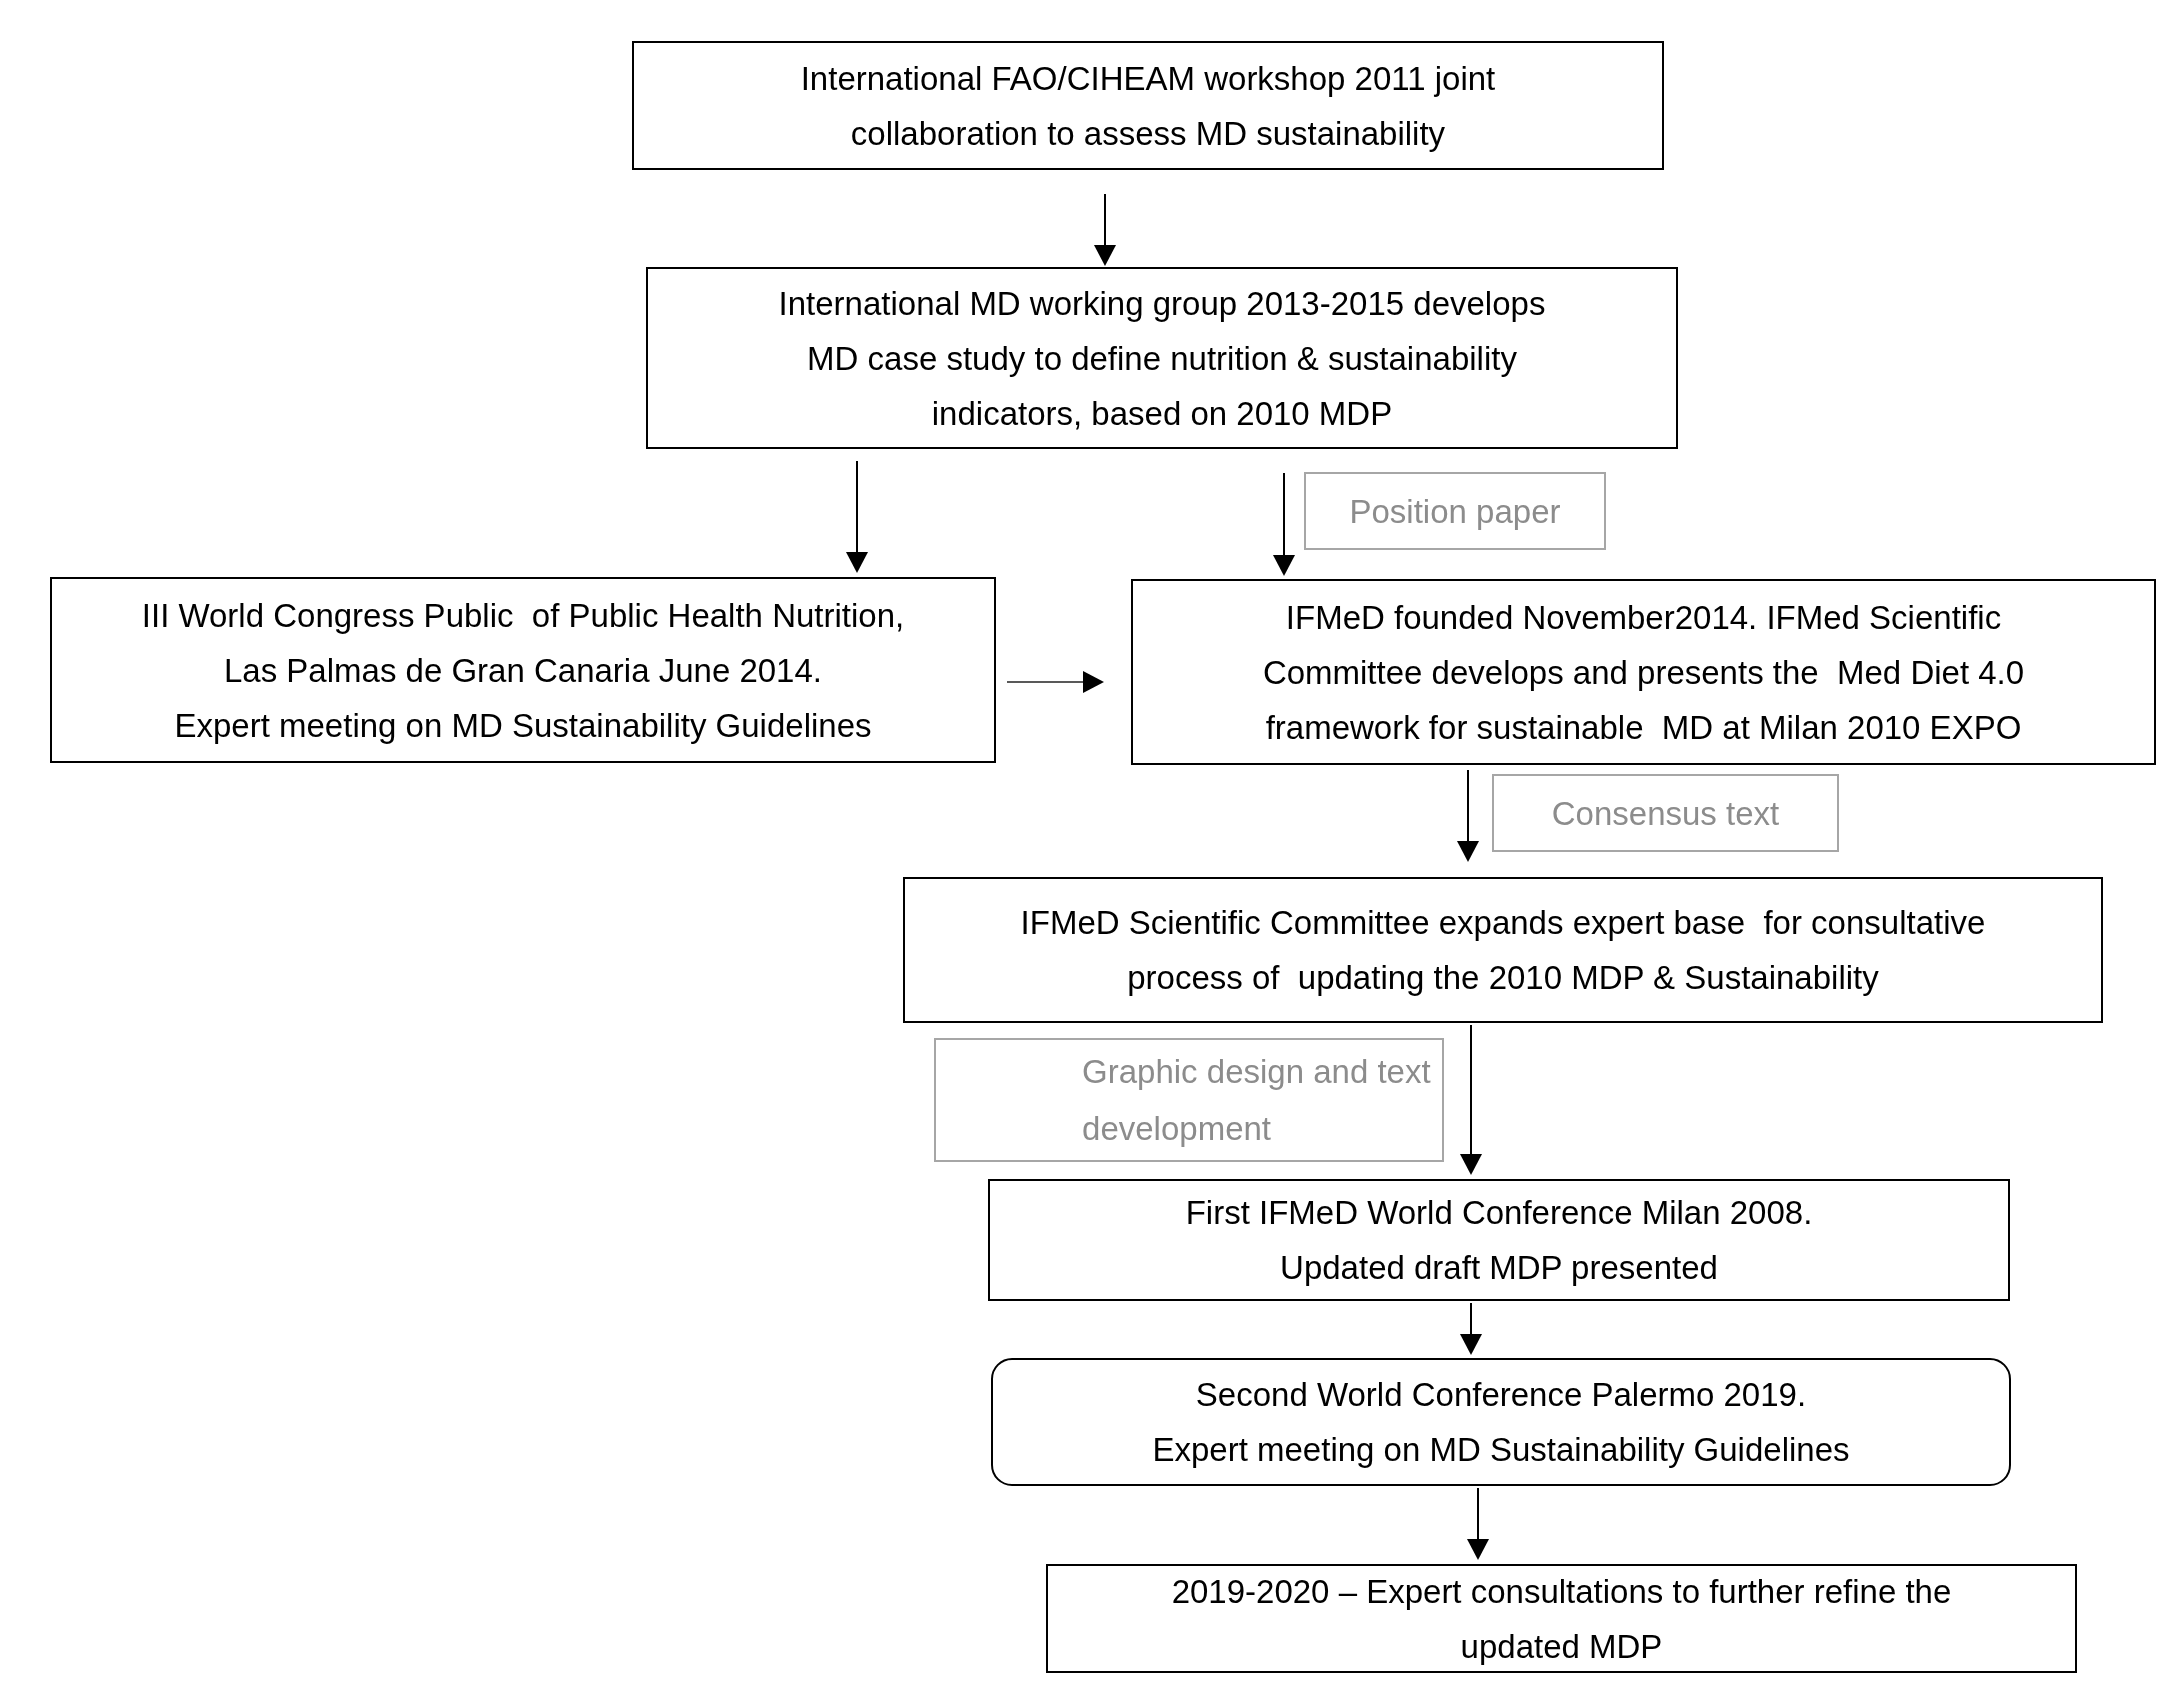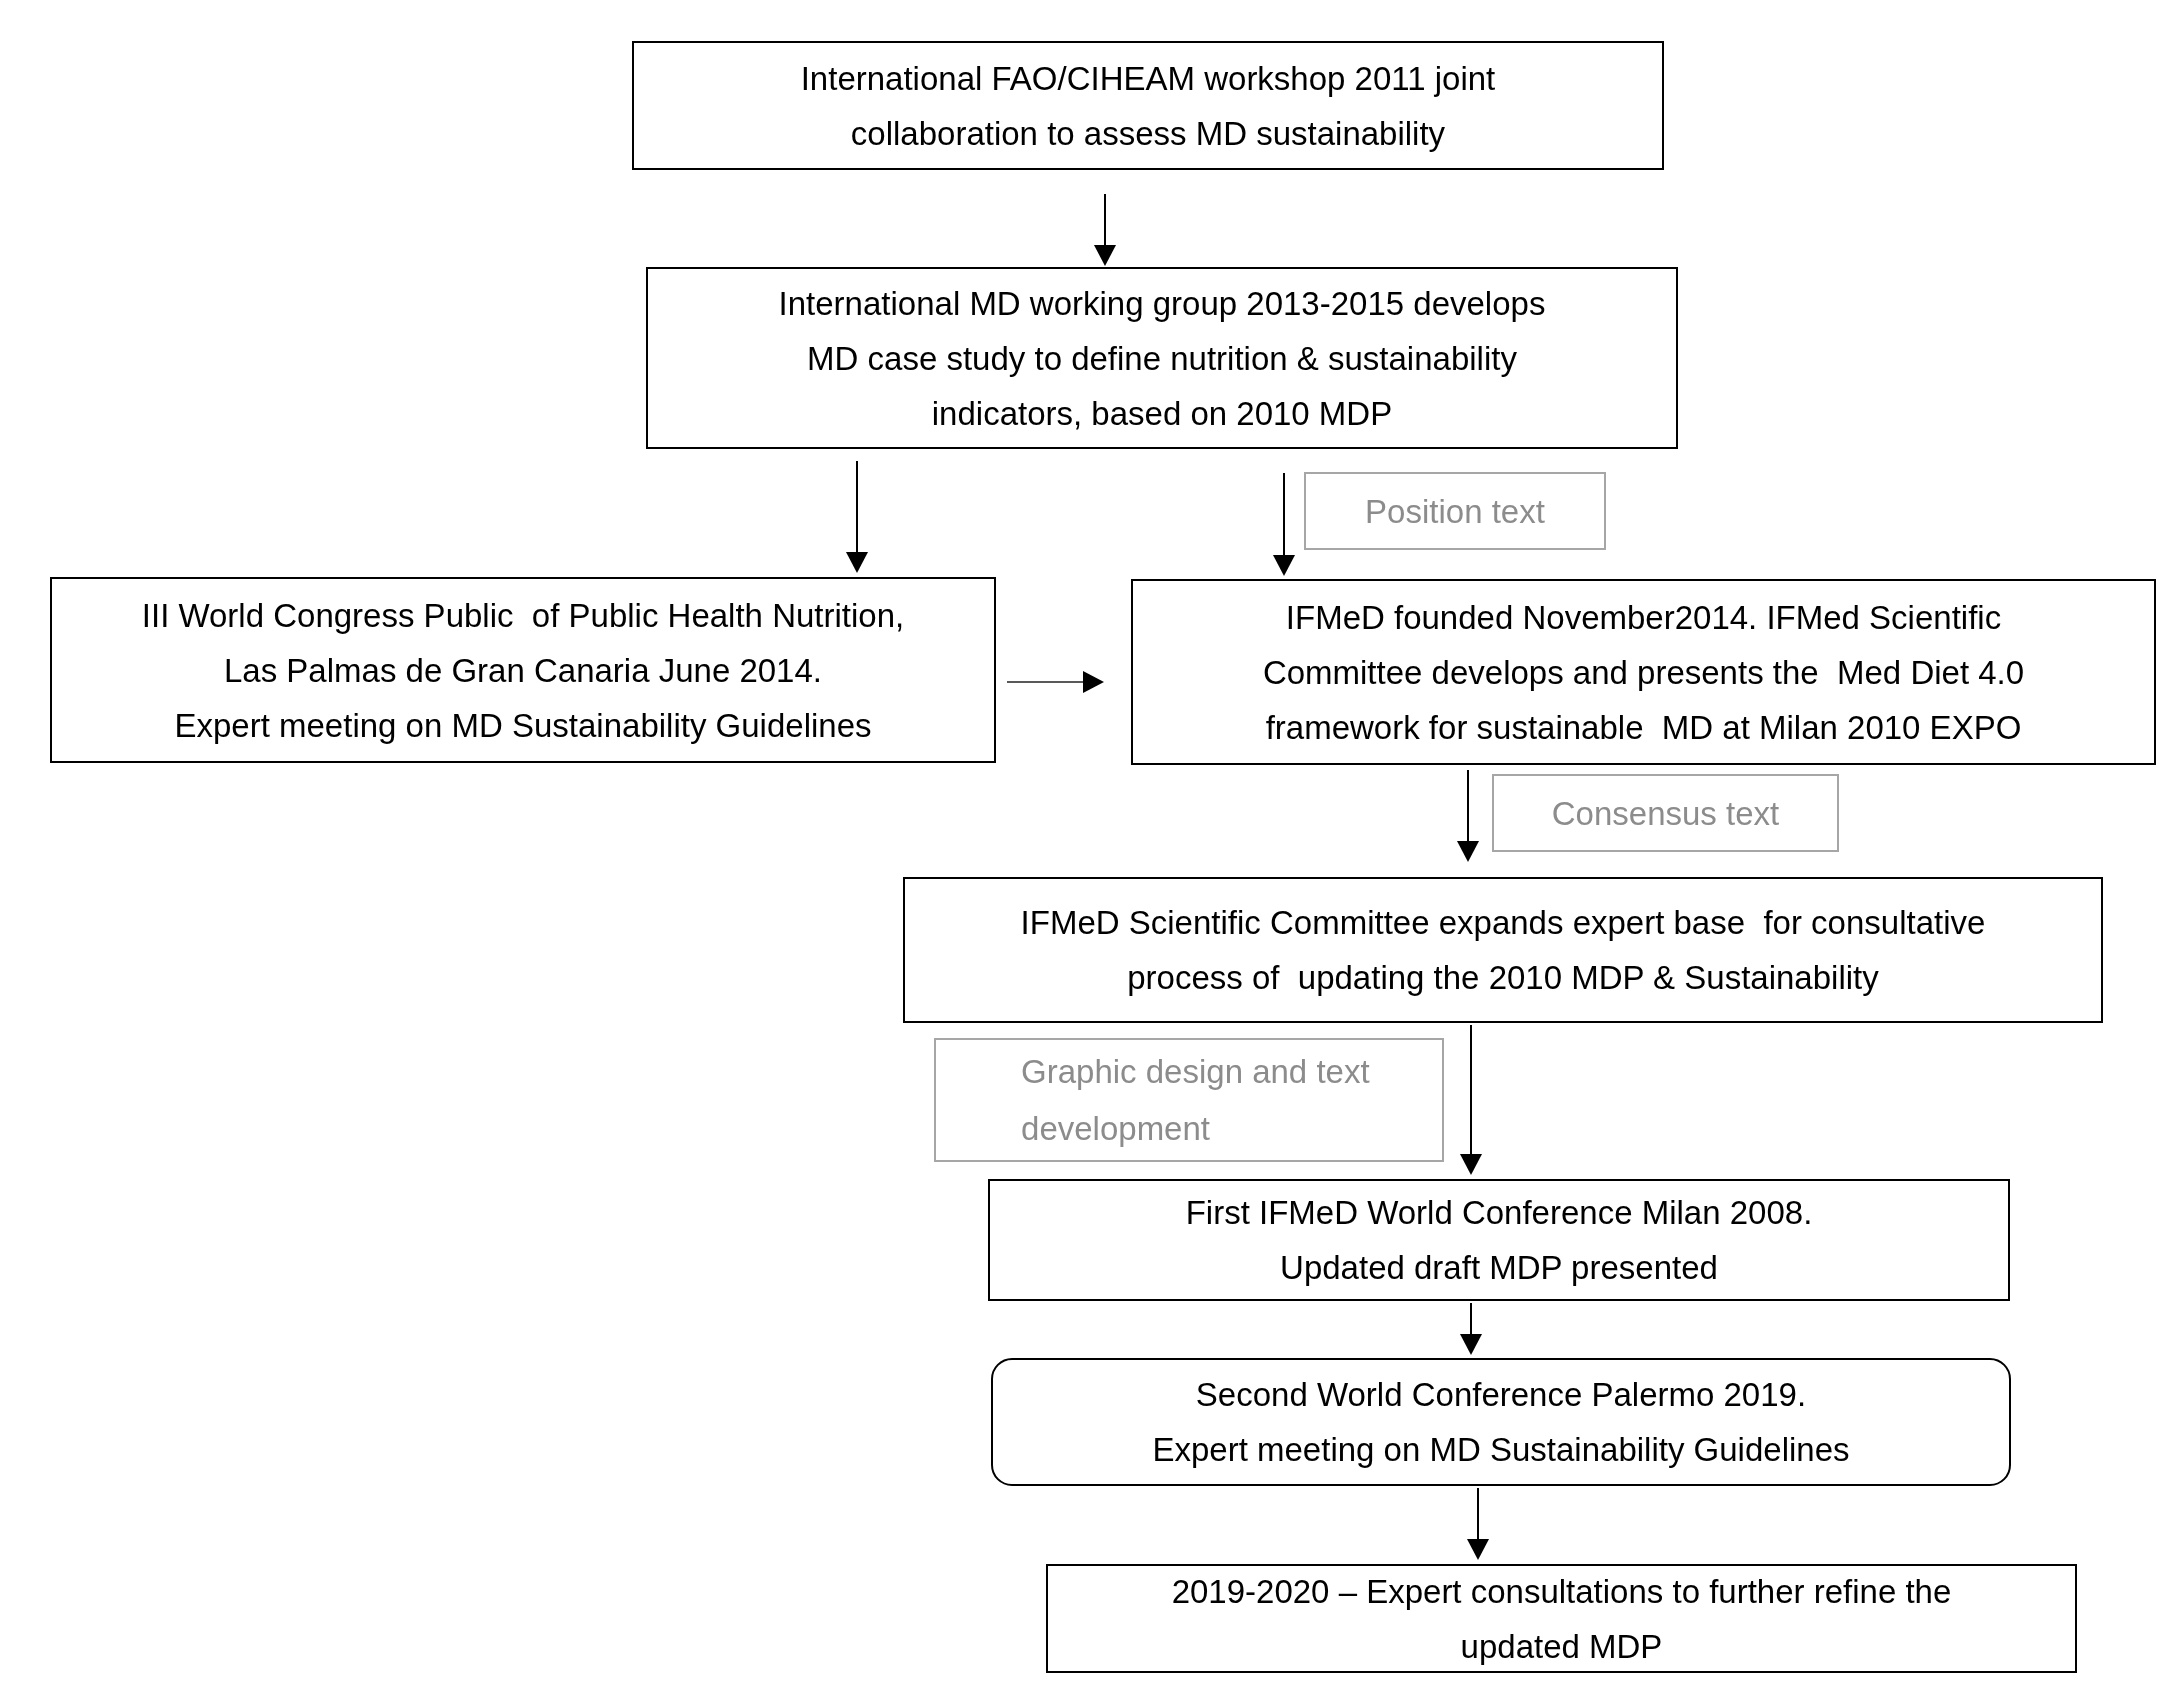--- a/index.html
+++ b/index.html
@@ -44,21 +44,21 @@
     justify-content: center;
     text-align: center;
   }
   .glabel .txt {
     white-space: pre-wrap;
     font-size: 33px;
     line-height: 57px;
     color: #8c8c8c;
   }
   .glabel.left-align {
-    justify-content: center;
+    justify-content: flex-end;
     text-align: left;
     padding-left: 24px;
     padding-right: 11.4px;
   }
   
   .arr-v {
     position: absolute;
     width: 2.3px;
     background: #000000;
   }
@@ -152,21 +152,21 @@
     <span class="txt">Second World Conference Palermo 2019.
 Expert meeting on MD Sustainability Guidelines</span>
   </div>
 
   <div class="node" id="n-consultations">
     <span class="txt">2019-2020 – Expert consultations to further refine the
 updated MDP</span>
   </div>
 
   <div class="glabel" id="l-position">
-    <span class="txt">Position text</span>
+    <span class="txt">Position paper</span>
   </div>
 
   <div class="glabel" id="l-consensus">
     <span class="txt">Consensus text</span>
   </div>
 
   <div class="glabel left-align" id="l-graphic">
     <span class="txt">Graphic design and text
 development</span>
   </div>

